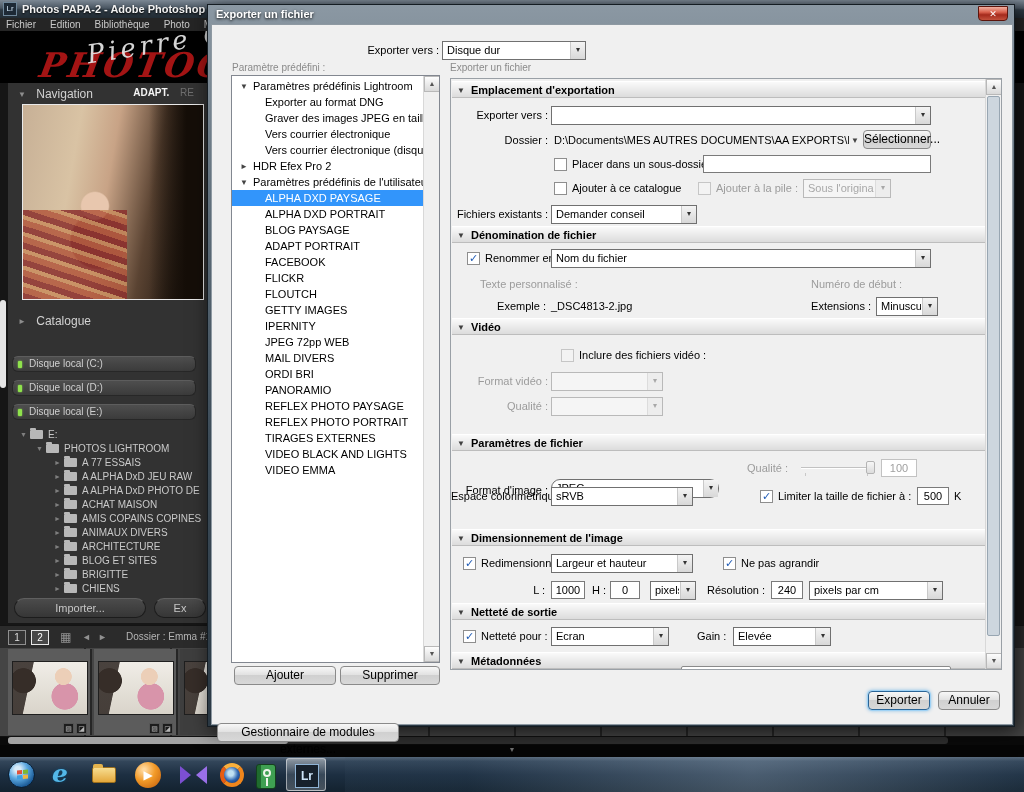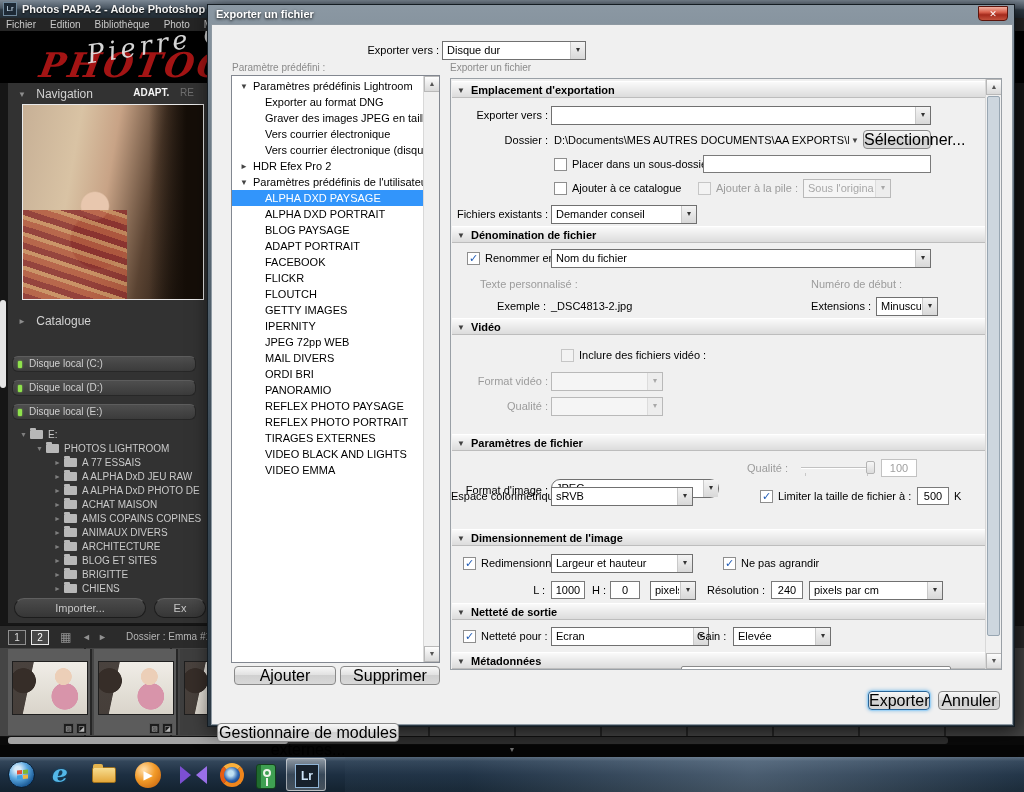--- a/index.html
+++ b/index.html
@@ -155,21 +155,21 @@
   .p-row{position:relative;height:16px;line-height:16px;font-size:11px;color:#000;white-space:nowrap;overflow:hidden;padding-left:8px;}
   .p-row .tri{display:inline-block;width:13px;font-size:8px;color:#444;vertical-align:1px;}
   .p-row.item{padding-left:33px;}
   .p-row.sel{background:#3295fb;color:#fff;}
   .slider{position:absolute;width:74px;height:19px;}
   .slider .trk{position:absolute;left:0;right:0;top:8px;height:2px;background:#c2c2c2;border-bottom:1px solid #fff;}
   .slider .tk{position:absolute;top:14px;width:1px;height:3px;background:#c8c8c8;}
   .slider .sth{position:absolute;right:0;top:2px;width:9px;height:13px;background:linear-gradient(#f6f6f6,#dcdcdc);
     border:1px solid #b4b4b4;border-radius:2px;}
   .wbtn{position:absolute;height:19px;border-radius:4px;background:linear-gradient(180deg,#f7f7f7,#e2e2e2 45%,#d0d0d0 50%,#d8d8d8);
-    border:1px solid #8a8a8a;font-size:16px;line-height:17px;text-align:center;color:#000;}
+    border:1px solid #8a8a8a;font-size:12px;line-height:17px;text-align:center;color:#000;}
   .wbtn.focus{border-color:#2a6496;box-shadow:0 0 0 1px #9fd2f5, 0 0 4px #5aa8e0;}
   .partial-combo{position:absolute;left:230px;top:587px;width:270px;height:18px;background:#fff;border:1px solid #8a8a8a;border-radius:2px;}
 </style>
 </head>
 <body>
 
 <div class="screen">
 
   <div class="lr-titlebar">
     <span class="lr-appicon">Lr</span>
@@ -472,21 +472,21 @@
           <span class="cv">pixels par cm</span>
           <span class="ca">▾</span>
         </span>
 
         <div class="sh" style="top:524px;">
           <span class="tri">▼</span>
           <span>Netteté de sortie</span>
         </div>
         <span class="cb" style="left:12px;top:551px;">✓</span>
         <span class="lbl" style="left:30px;top:548px;">Netteté pour :</span>
-        <span class="combo" style="left:100px;top:548px;width:158px;">
+        <span class="combo" style="left:100px;top:548px;width:118px;">
           <span class="cv">Ecran</span>
           <span class="ca">▾</span>
         </span>
         <span class="lbl lblr" style="left:246px;top:548px;width:28px;">Gain :</span>
         <span class="combo" style="left:282px;top:548px;width:98px;">
           <span class="cv">Elevée</span>
           <span class="ca">▾</span>
         </span>
 
         <div class="sh" style="top:573px;">

